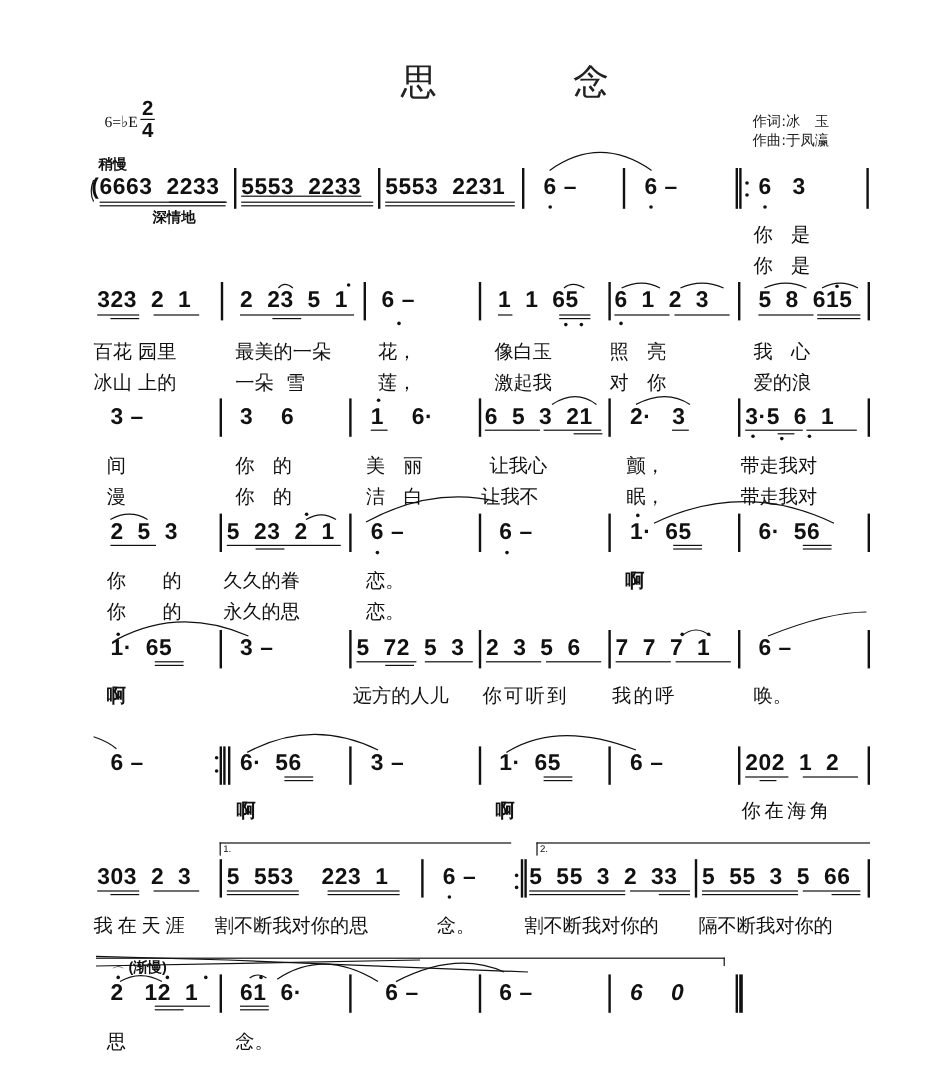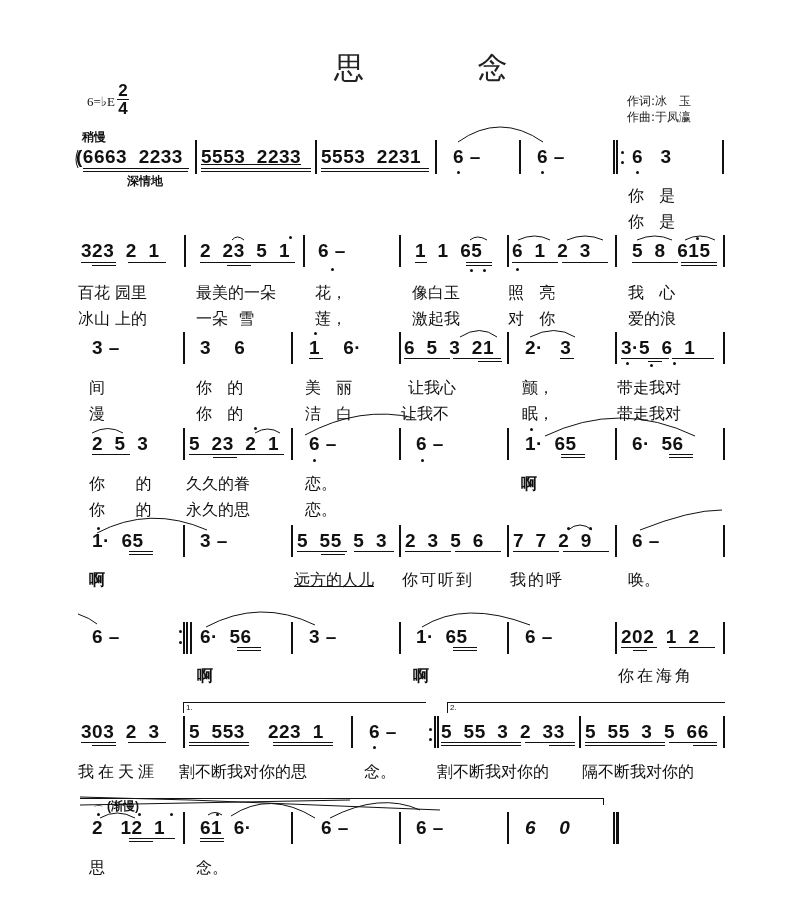--- a/index.html
+++ b/index.html
@@ -183,42 +183,42 @@
   <div class="abs ly" style="left:89px;top:500px;">你      的</div>
   <div class="abs ly" style="left:186px;top:500px;">永久的思</div>
   <div class="abs ly" style="left:305px;top:500px;">恋。</div>
 </div>
 
 <div>
   <div class="abs n" style="left:92px;top:530px;">1·  65</div>
   <div class="bar" style="left:183px;top:525px;height:32px;"></div>
   <div class="abs n" style="left:200px;top:530px;">3 –</div>
   <div class="bar" style="left:291px;top:525px;height:32px;"></div>
-  <div class="abs n" style="left:297px;top:530px;">5  55  5  3</div>
+  <div class="abs n" style="left:297px;top:530px;">5  72  5  3</div>
   <div class="bar" style="left:399px;top:525px;height:32px;"></div>
   <div class="abs n" style="left:405px;top:530px;">2  3  5  6</div>
   <div class="bar" style="left:507px;top:525px;height:32px;"></div>
-  <div class="abs n" style="left:513px;top:530px;">7  7  2  9</div>
+  <div class="abs n" style="left:513px;top:530px;">7  7  7  1</div>
   <div class="bar" style="left:615px;top:525px;height:32px;"></div>
   <div class="abs n" style="left:632px;top:530px;">6 –</div>
   <div class="bar" style="left:723px;top:525px;height:32px;"></div>
   <div class="dot" style="left:97px;top:527px;"></div>
   <div class="u" style="left:129px;top:551px;width:24px;"></div>
     <div class="u" style="left:129px;top:554px;width:24px;"></div>
   <div class="u" style="left:297px;top:551px;width:50px;"></div>
     <div class="u" style="left:321px;top:554px;width:24px;"></div>
   <div class="u" style="left:354px;top:551px;width:40px;"></div>
   <div class="u" style="left:405px;top:551px;width:46px;"></div>
     <div class="u" style="left:455px;top:551px;width:46px;"></div>
   <div class="u" style="left:513px;top:551px;width:46px;"></div>
     <div class="u" style="left:563px;top:551px;width:46px;"></div>
   <div class="dot" style="left:567px;top:527px;"></div>
     <div class="dot" style="left:589px;top:527px;"></div>
   <div class="abs lyb" style="left:89px;top:570px;">啊</div>
-  <div class="abs ly" style="left:294px;top:570px;text-decoration:underline;">远方的人儿</div>
+  <div class="abs ly" style="left:294px;top:570px;">远方的人儿</div>
   <div class="abs ly" style="left:402px;top:570px;letter-spacing:2px;">你可听到</div>
   <div class="abs ly" style="left:510px;top:570px;letter-spacing:2px;">我的呼</div>
   <div class="abs ly" style="left:628px;top:570px;">唤。</div>
 </div>
 
 <div>
   <div class="abs n" style="left:92px;top:626px;">6 –</div>
   <div class="bar" style="left:183px;top:622px;height:32px;"></div>
   <div class="bar" style="left:186px;top:622px;height:32px;"></div>
   <div class="bar" style="left:190px;top:622px;height:32px;"></div>

